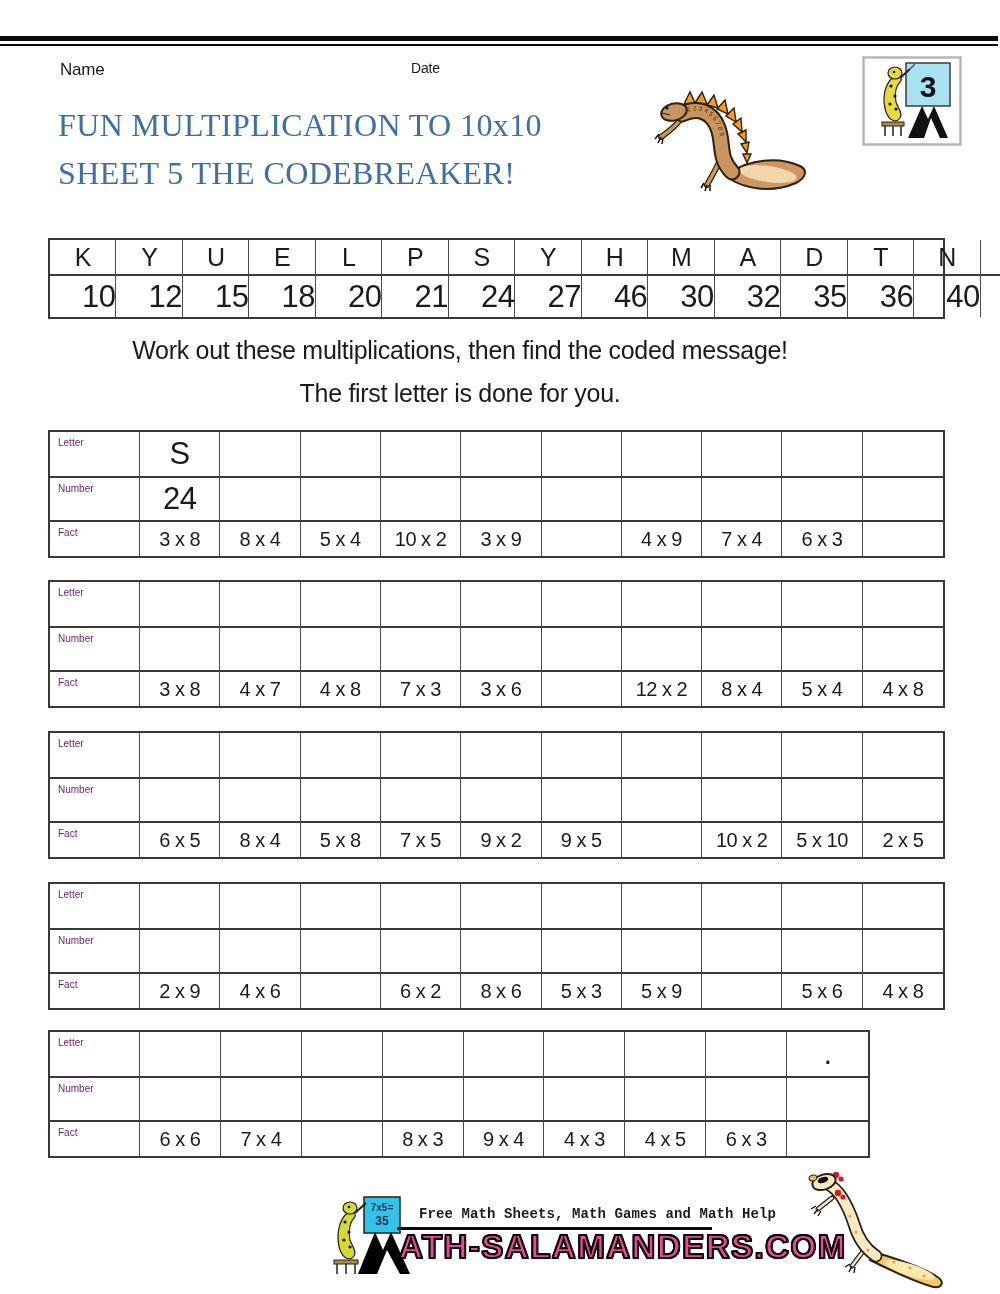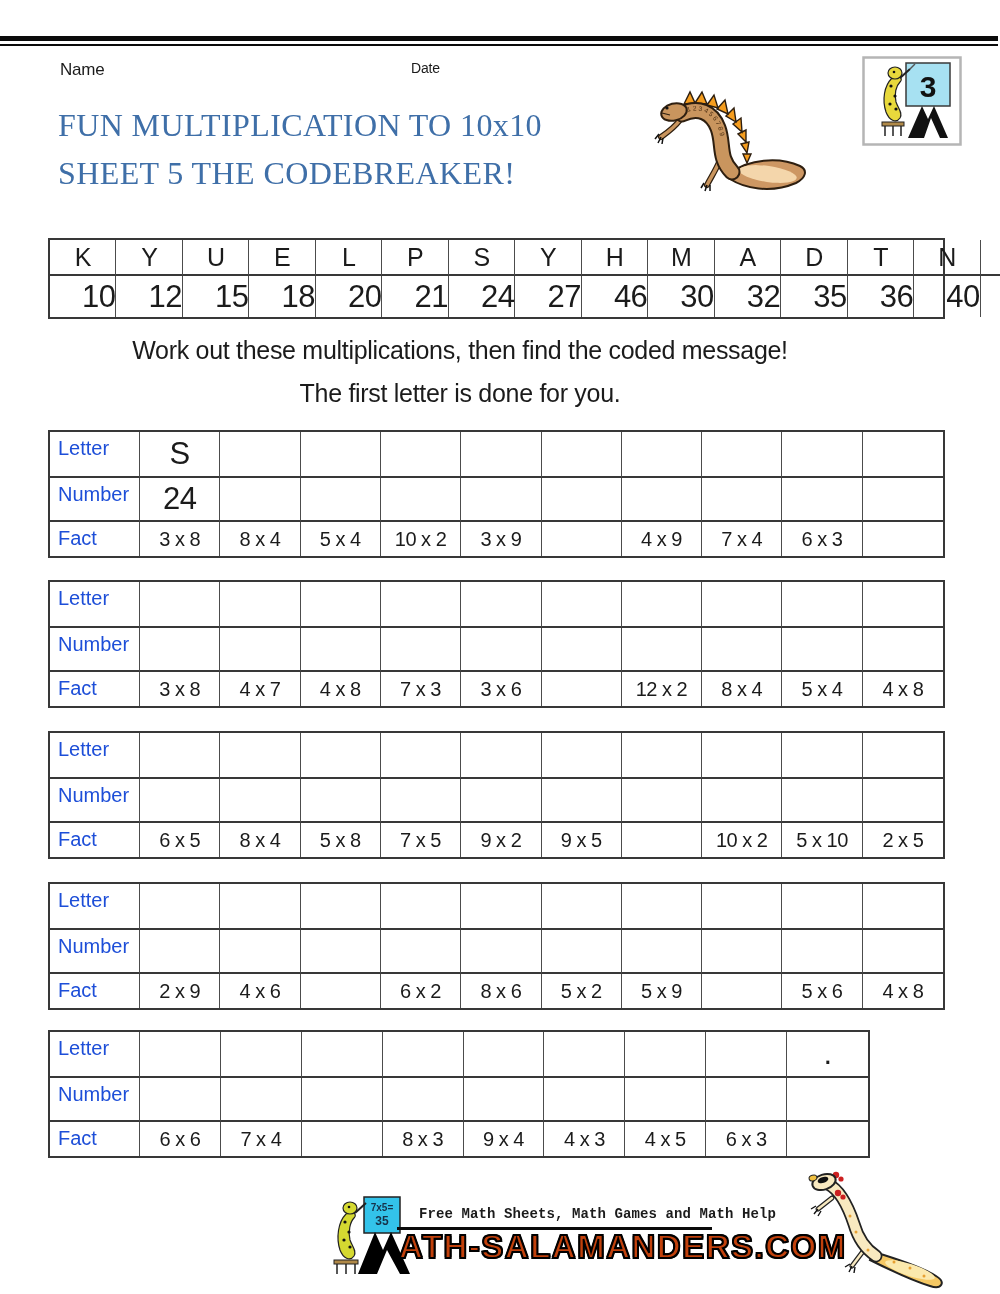--- a/index.html
+++ b/index.html
@@ -36,32 +36,32 @@
   .instr1{top:336px;}
   .instr2{top:379px;}
   
   .ans-table{
     position:absolute;left:48px;width:897px;display:grid;
     grid-template-rows:46px 44px 34px;border:2px solid #383838;background:#fff;box-sizing:border-box;
   }
   .cell{display:flex;align-items:center;justify-content:center;
     border-right:1px solid #4c4c4c;border-bottom:1px solid #4c4c4c;letter-spacing:-0.5px;}
   .cell.label{justify-content:flex-start;align-items:flex-start;padding:5px 0 0 8px;
-    font-size:20px;letter-spacing:0;color:#1d4ed8;}
+    font-size:10px;letter-spacing:0;color:#701a75;}
   .letter-cell{font-size:31px;}
   .number-cell{font-size:31px;}
   .fact-cell{font-size:20px;}
   .r0,.r1{border-bottom-width:2px;border-bottom-color:#383838;}
   .r2{border-bottom:none;}
   
   .footer-logo{position:absolute;left:320px;top:1194px;}
   .tagline{position:absolute;left:419px;top:1206px;font-size:14px;font-weight:bold;letter-spacing:0.1px;font-family:Liberation Mono, monospace;}
   .footer-rule{position:absolute;left:397px;top:1227px;width:315px;height:3px;background:#0b0b0b;}
   .wordmark{position:absolute;left:399px;top:1228px;font-size:33px;font-weight:bold;letter-spacing:1.5px;
-    color:#c2410c;-webkit-text-stroke:1.8px #000;
+    color:#ec4899;-webkit-text-stroke:1.8px #000;
     text-shadow:1px 1px 0 #000,-1px -1px 0 #000,1px -1px 0 #000,-1px 1px 0 #000,0 0 1px #000;}
   .footer-salamander{position:absolute;left:798px;top:1168px;}
 </style>
 </head>
 <body>
 
 <div class="page">
 
   <div class="rule-thick"></div>
   <div class="rule-thin"></div>
@@ -283,21 +283,21 @@
       <div class="cell number-cell r1"></div>
       <div class="cell number-cell r1"></div>
       <div class="cell number-cell r1"></div>
       <div class="cell number-cell r1 last-col"></div>
       <div class="cell label r2">Fact</div>
       <div class="cell fact-cell r2">2 x 9</div>
       <div class="cell fact-cell r2">4 x 6</div>
       <div class="cell fact-cell r2"></div>
       <div class="cell fact-cell r2">6 x 2</div>
       <div class="cell fact-cell r2">8 x 6</div>
-      <div class="cell fact-cell r2">5 x 2</div>
+      <div class="cell fact-cell r2">5 x 3</div>
       <div class="cell fact-cell r2">5 x 9</div>
       <div class="cell fact-cell r2"></div>
       <div class="cell fact-cell r2">5 x 6</div>
       <div class="cell fact-cell r2 last-col">4 x 8</div>
     </div>
   <div class="ans-table" style="top: 1030px; width: 822px; grid-template-columns: 90px repeat(9, 1fr);">
       <div class="cell label r0">Letter</div>
       <div class="cell letter-cell r0"></div>
       <div class="cell letter-cell r0"></div>
       <div class="cell letter-cell r0"></div>

